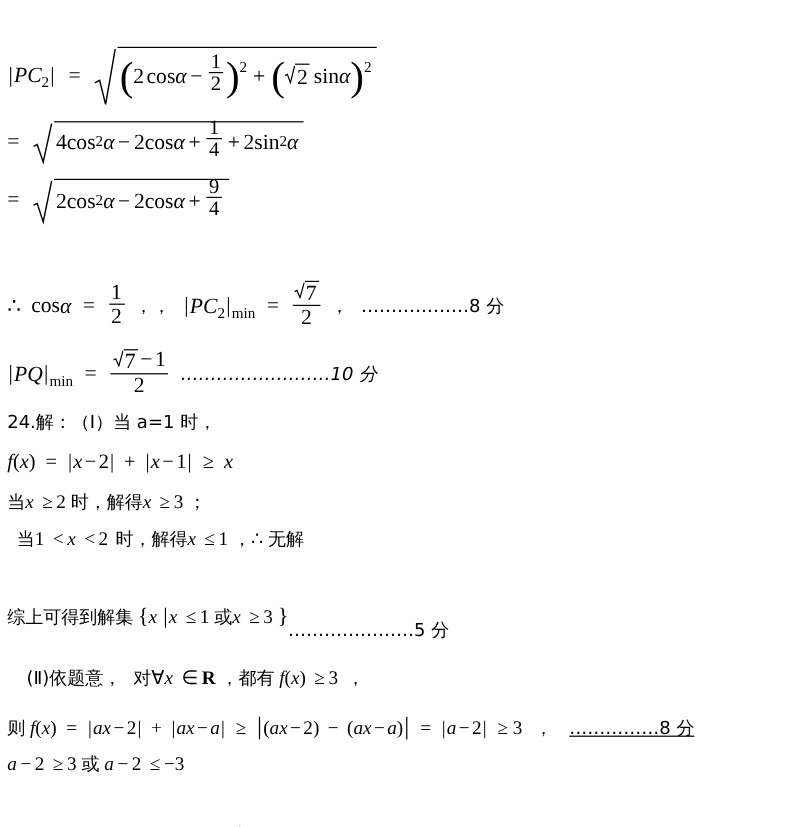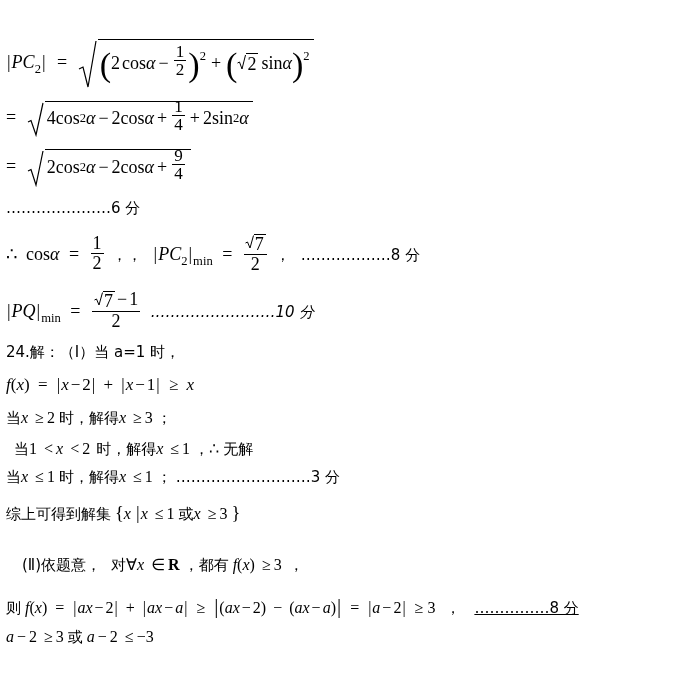--- a/index.html
+++ b/index.html
@@ -121,21 +121,20 @@
           <span class="math">α</span>
         <span class="up" style="margin:0 3px;">+</span>
         <span class="frac" style="font-size:0.95em;">
             <span class="num">9</span>
             <span class="den">4</span>
           </span>
       </span>
     </span>
   </div>
 
-  <div class="line sz15 cn" style="left:6px;top:168px;">…………………6 分</div>
 
   <div class="line sz18" style="left:6px;top:205px;">
     <span class="up">∴</span>
     <span class="up" style="margin-left:4px;">cos</span><span class="math">α</span>
     <span class="up" style="margin:0 5px;">=</span>
     <span class="frac"><span class="num">1</span><span class="den">2</span></span>
     <span class="cn sz15" style="margin-left:2px;">，，</span>
     <span class="vbar" style="margin-left:6px;">|</span><span class="math">PC</span><span class="sub">2</span><span class="vbar">|</span><span class="sub">min</span>
     <span class="up" style="margin:0 5px;">=</span>
     <span class="frac"><span class="num" style="padding:0 1px;">
@@ -191,39 +190,32 @@
   <div class="line sz16" style="left:14px;top:408px;">
     <span class="cn sz15">当</span><span class="up">1</span>
     <span class="up" style="margin:0 3px;">&lt;</span><span class="math">x</span>
     <span class="up" style="margin:0 3px;">&lt;</span><span class="up">2</span>
     <span class="cn sz15" style="margin-left:2px;">时，解得</span><span class="math">x</span>
     <span class="up" style="margin:0 3px;">≤</span><span class="up">1</span>
     <span class="cn sz15">，</span><span class="up">∴</span>
     <span class="cn sz15">无解</span>
   </div>
 
-  <div class="line sz16" style="left:6px;top:437px;">
-    <span class="cn sz15">当</span><span class="math">x</span>
-    <span class="up" style="margin:0 3px;">≤</span><span class="up">1</span>
-    <span class="cn sz15">时，解得</span><span class="math">x</span>
-    <span class="up" style="margin:0 3px;">≤</span><span class="up">1</span>
-    <span class="cn sz15">；</span>
-    <span class="cn sz15">………………………3 分</span>
-  </div>
 
   <div class="line sz16" style="left:6px;top:472px;">
     <span class="cn sz15">综上可得到解集</span>
     <span class="up" style="font-size:1.15em;">{</span><span class="math">x</span>
     <span class="vbar" style="font-size:1.15em;">|</span><span class="math">x</span>
     <span class="up" style="margin:0 3px;">≤</span><span class="up">1</span>
     <span class="cn sz15">或</span><span class="math">x</span>
     <span class="up" style="margin:0 3px;">≥</span><span class="up">3</span>
     <span class="up" style="font-size:1.15em;">}</span>
   </div>
 
+  <div class="line sz15 cn" style="left:240px;top:485px;">…………………5 分</div>
 
   <div class="line sz16" style="left:22px;top:524px;">
     <span class="cn sz15">(Ⅱ)依题意，</span>
     <span class="cn sz15" style="margin-left:6px;">对</span><span class="up">∀</span><span class="math">x</span>
     <span class="up" style="margin:0 3px;">∈</span><span class="up" style="font-weight:bold;">R</span>
     <span class="cn sz15">，都有</span>
     <span class="math">f</span><span class="up">(</span><span class="math">x</span><span class="up">)</span>
     <span class="up" style="margin:0 3px;">≥</span><span class="up">3</span>
     <span class="cn sz15" style="margin-left:3px;">，</span>
   </div>

